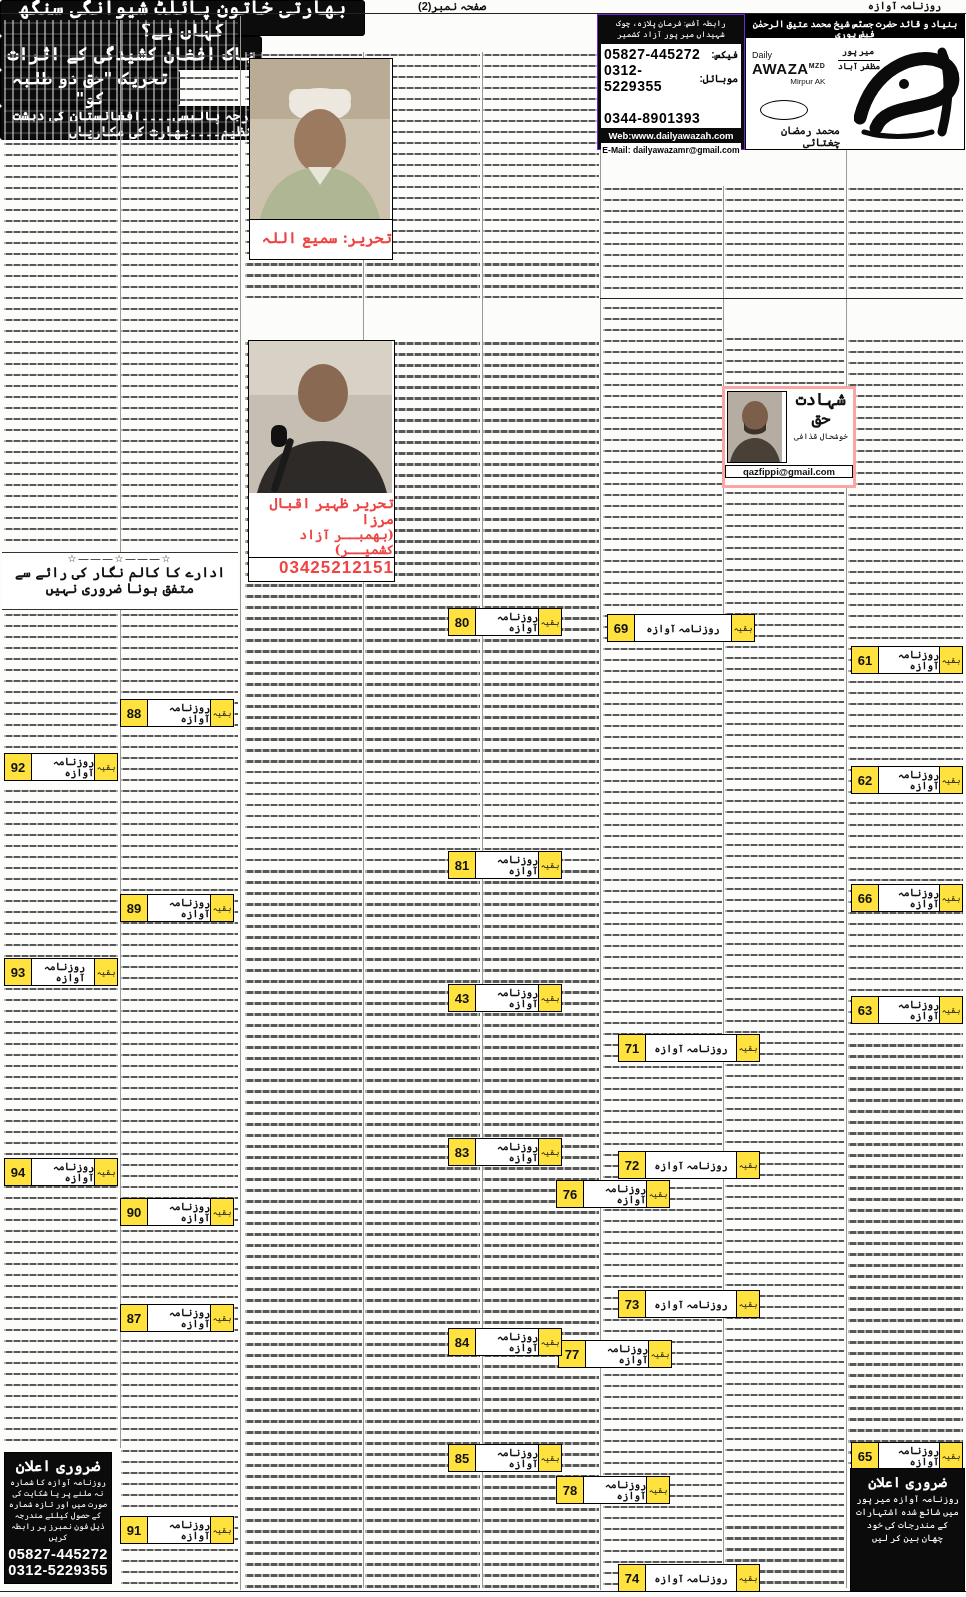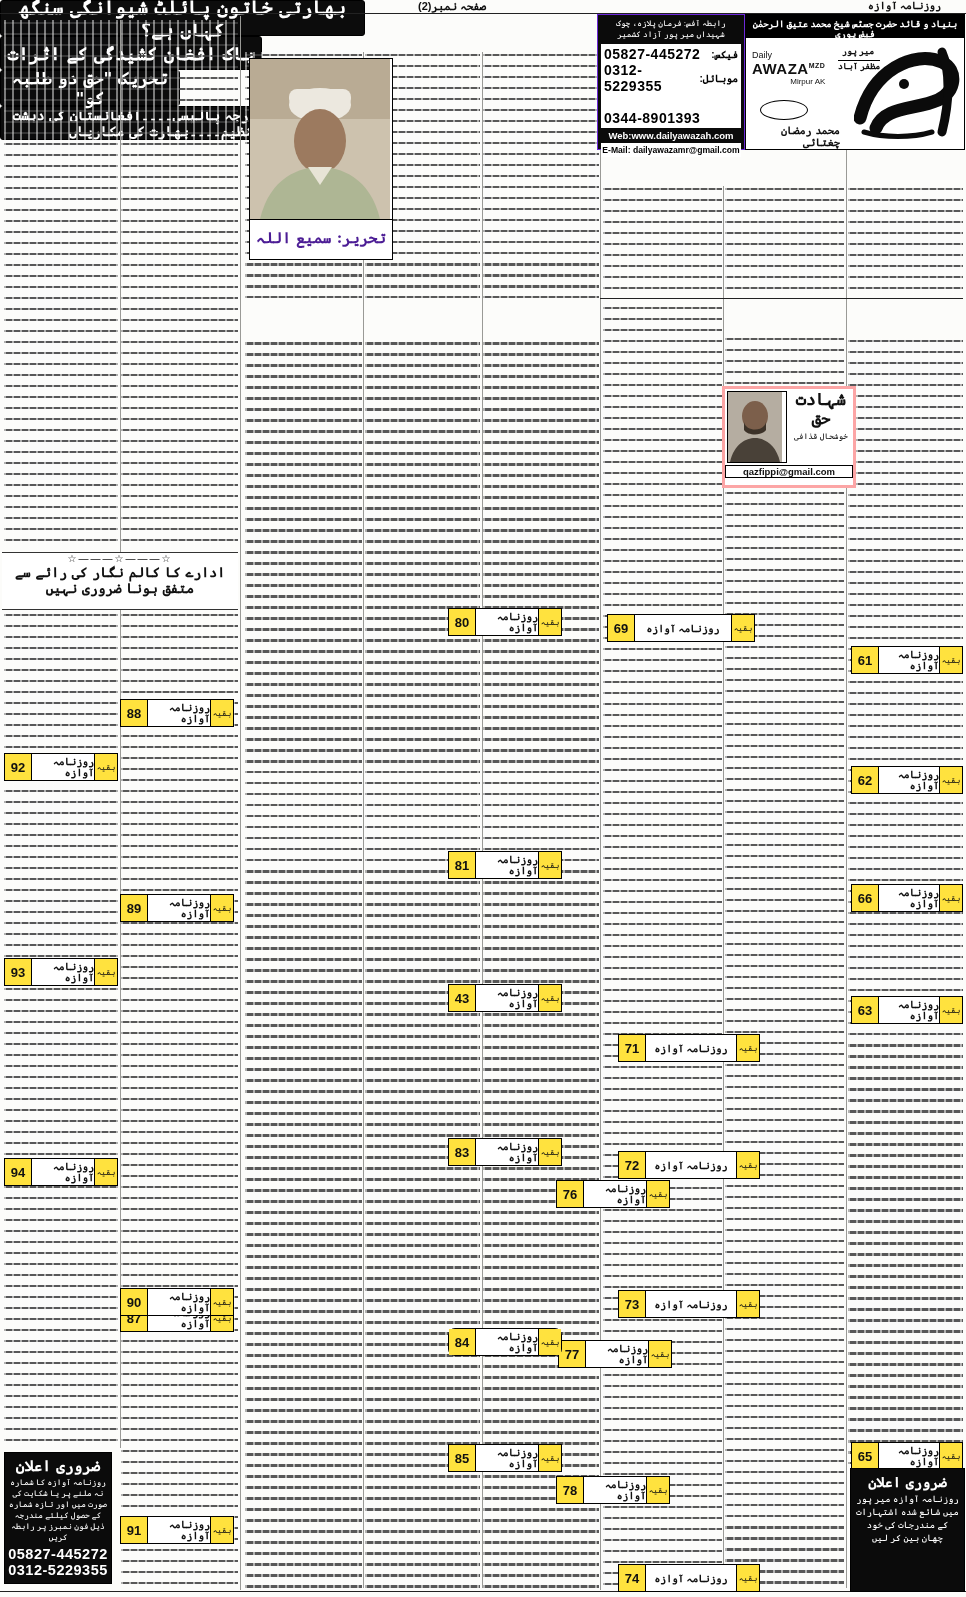--- a/index.html
+++ b/index.html
@@ -17,21 +17,21 @@
          font-weight:bold;border:1px solid #000;border-radius:3px;text-align:center;
          font-family:"DejaVu Serif",serif;}
   .cbox{z-index:6;height:26px;background:#fff;border:1.4px solid #000;display:flex;align-items:stretch;}
   .cbox .num{width:26px;background:#ffe23e;border-right:1px solid #000;display:flex;align-items:center;
              justify-content:center;font-weight:bold;font-size:13px;}
   .cbox .lbl{flex:1;display:flex;align-items:center;justify-content:center;font-size:10px;font-weight:bold;direction:rtl;}
   .cbox .tag{width:22px;background:#ffe23e;border-left:1px solid #000;display:flex;align-items:center;
              justify-content:center;font-size:8px;direction:rtl;}
   .photo{z-index:6;background:#fff;border:1px solid #000;}
   .photo svg{display:block;}
-  .cap{background:#fff;color:#4c1d95;text-align:center;font-weight:bold;
+  .cap{background:#fff;color:#ef4444;text-align:right;font-weight:bold;
        font-family:"DejaVu Serif",serif;direction:rtl;}
   .blackbox{z-index:7;background:#0b0b0b;color:#fff;text-align:center;direction:rtl;
             border:1px solid #000;display:flex;flex-direction:column;align-items:center;}
   .mast{z-index:6;background:#0b0b0b;border:1px solid #6d28d9;color:#fff;}
   .whitepanel{background:#fff;color:#000;}
   .num-big{font-weight:bold;letter-spacing:.5px;}
 </style>
 </head>
 <body>
 
@@ -97,20 +97,33 @@
         <rect width="140" height="60" fill="#b9ab94"></rect>
         <ellipse cx="70" cy="46" rx="31" ry="17" fill="#ece8df"></ellipse>
         <rect x="39" y="30" width="62" height="18" rx="8" fill="#ece8df"></rect>
         <ellipse cx="70" cy="82" rx="26" ry="32" fill="#9c7a5f"></ellipse>
         <path d="M10 160 C20 118, 50 108, 70 108 C90 108, 120 118, 130 160 Z" fill="#aeb694"></path>
         <path d="M58 108 L70 126 L82 108" fill="#e8e4d6"></path>
       </svg>
       <div class="cap" style="height:36px;font-size:15px;line-height:36px;border-top:1px solid #000;">تحریر: سمیع اللہ</div>
     </div>
 
+    <div class="photo abs" style="left:248px;top:340px;width:145px;height:240px;">
+      <svg width="143" height="152" viewBox="0 0 143 152">
+        <rect width="143" height="152" fill="#c6beb2"></rect>
+        <rect width="143" height="54" fill="#d8d2c6"></rect>
+        <ellipse cx="74" cy="52" rx="25" ry="29" fill="#8a6952"></ellipse>
+        <path d="M8 152 C18 112, 48 100, 74 100 C100 100, 128 112, 138 152 Z" fill="#2d2a28"></path>
+        <rect x="30" y="96" width="7" height="56" rx="3" fill="#1a1a1a" transform="rotate(18 33 124)"></rect>
+        <rect x="22" y="84" width="16" height="22" rx="7" fill="#111"></rect>
+      </svg>
+      <div class="cap" style="font-size:14px;padding-top:2px;">تحریر ظہیر اقبال مرزا</div>
+      <div class="cap" style="font-size:13px;">(بھمبــر آزاد کشمیــر)</div>
+      <div class="cap" style="font-size:17px;border-top:1.5px solid #000;font-family:'Liberation Sans',sans-serif;letter-spacing:1px;">03425212151</div>
+    </div>
 
     <div class="abs" style="left:722px;top:386px;width:128px;height:96px;background:#fff;z-index:6;border:3px solid #fca5a5;">
       <div style="display:flex;height:76px;">
         <div style="width:58px;border:1px solid #000;margin:2px;">
           <svg width="54" height="70" viewBox="0 0 54 70">
             <rect width="54" height="70" fill="#b5ada1"></rect>
             <ellipse cx="27" cy="24" rx="13" ry="15" fill="#7c5f4b"></ellipse>
             <path d="M16 30 C18 40, 36 40, 38 30 L38 38 C34 44, 20 44, 16 38 Z" fill="#3c3228"></path>
             <path d="M2 70 C6 52, 18 46, 27 46 C36 46, 48 52, 52 70 Z" fill="#494138"></path>
           </svg>
@@ -247,21 +260,21 @@
       <div class="cbox abs" style="left: 448px; top: 984px; width: 112px;">
         <div class="num">43</div>
         <div class="lbl">روزنامہ آوازہ</div>
         <div class="tag">بقیہ</div>
       </div>
       <div class="cbox abs" style="left: 448px; top: 1138px; width: 112px;">
         <div class="num">83</div>
         <div class="lbl">روزنامہ آوازہ</div>
         <div class="tag">بقیہ</div>
       </div>
-      <div class="cbox abs" style="left: 448px; top: 1328px; width: 112px; border-radius: 7px;">
+      <div class="cbox abs" style="left: 448px; top: 1328px; width: 112px;">
         <div class="num">84</div>
         <div class="lbl">روزنامہ آوازہ</div>
         <div class="tag">بقیہ</div>
       </div>
       <div class="cbox abs" style="left: 448px; top: 1444px; width: 112px;">
         <div class="num">85</div>
         <div class="lbl">روزنامہ آوازہ</div>
         <div class="tag">بقیہ</div>
       </div>
       <div class="cbox abs" style="left: 120px; top: 1304px; width: 112px;">
@@ -272,36 +285,36 @@
       <div class="cbox abs" style="left: 120px; top: 699px; width: 112px;">
         <div class="num">88</div>
         <div class="lbl">روزنامہ آوازہ</div>
         <div class="tag">بقیہ</div>
       </div>
       <div class="cbox abs" style="left: 120px; top: 894px; width: 112px;">
         <div class="num">89</div>
         <div class="lbl">روزنامہ آوازہ</div>
         <div class="tag">بقیہ</div>
       </div>
-      <div class="cbox abs" style="left: 120px; top: 1288px; width: 112px;">
+      <div class="cbox abs" style="left: 120px; top: 1198px; width: 112px;">
         <div class="num">90</div>
         <div class="lbl">روزنامہ آوازہ</div>
         <div class="tag">بقیہ</div>
       </div>
       <div class="cbox abs" style="left: 120px; top: 1516px; width: 112px;">
         <div class="num">91</div>
         <div class="lbl">روزنامہ آوازہ</div>
         <div class="tag">بقیہ</div>
       </div>
       <div class="cbox abs" style="left: 4px; top: 753px; width: 112px;">
         <div class="num">92</div>
         <div class="lbl">روزنامہ آوازہ</div>
         <div class="tag">بقیہ</div>
       </div>
-      <div class="cbox abs" style="left: 4px; top: 958px; width: 112px;">
+      <div class="cbox abs" style="left: 4px; top: 958px; width: 112px; gap: 9px;">
         <div class="num">93</div>
         <div class="lbl">روزنامہ آوازہ</div>
         <div class="tag">بقیہ</div>
       </div>
       <div class="cbox abs" style="left: 4px; top: 1158px; width: 112px;">
         <div class="num">94</div>
         <div class="lbl">روزنامہ آوازہ</div>
         <div class="tag">بقیہ</div>
       </div>
     </div>

